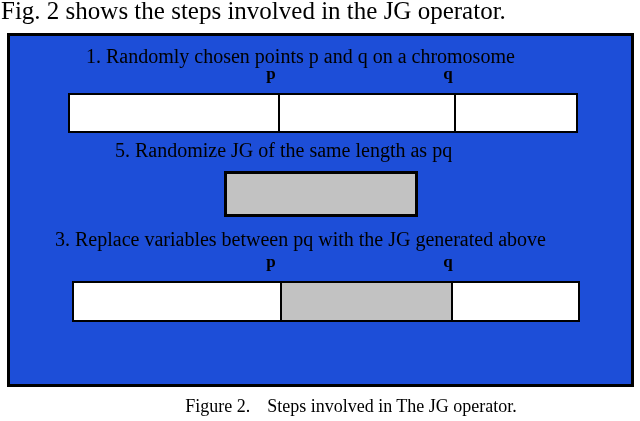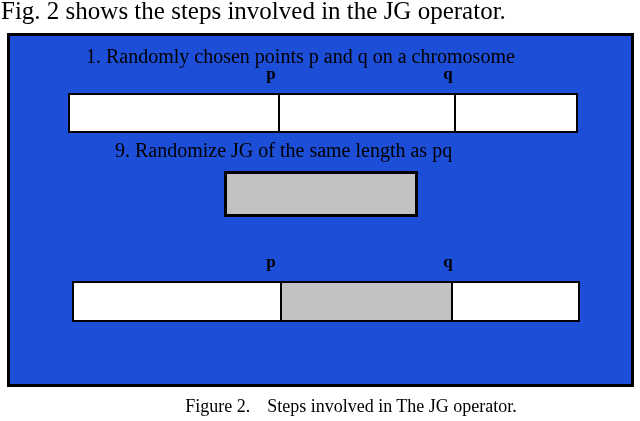--- a/index.html
+++ b/index.html
@@ -61,24 +61,25 @@
     <div class="step-label step1-label">1. Randomly chosen points p and q on a chromosome</div>
 
     <span class="marker p1">p</span>
     <span class="marker q1">q</span>
 
     <div class="bar bar1">
       <div class="divider divider-p"></div>
       <div class="divider divider-q"></div>
     </div>
 
-    <div class="step-label step2-label">9. Randomize JG of the same length as pq</div>
+    <div class="step-label step2-label">5. Randomize JG of the same length as pq</div>
 
     <div class="jg-box"></div>
 
+    <div class="step-label step3-label">3. Replace variables between pq with the JG generated above</div>
 
     <span class="marker p2">p</span>
     <span class="marker q2">q</span>
 
     <div class="bar bar3">
       <div class="bar3-gray"></div>
     </div>
 
   </div>
 

